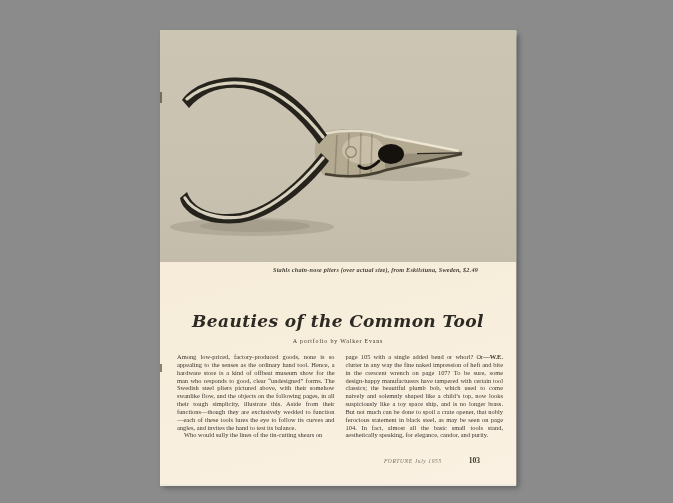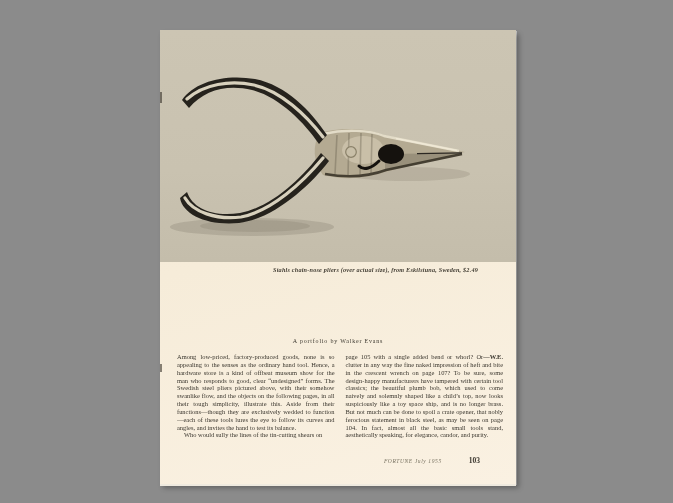--- a/index.html
+++ b/index.html
@@ -92,20 +92,21 @@
       <path d="M20,168 C23,185 48,196 79,193 C113,189 149,157 169,131 L161,123 C142,148 112,177 80,183 C53,187 33,179 27,162 Z" fill="#26231d"></path>
       <path d="M25,168 C33,182 56,190 81,187 C112,181 143,152 163,128" stroke="#d8d1bd" stroke-width="3.2" fill="none" stroke-linecap="round"></path>
     </svg>
   </div>
 
   <div class="edge-mark m1"></div>
   <div class="edge-mark m2"></div>
 
   <div class="caption">Stahls chain-nose pliers (over actual size), from Eskilstuna, Sweden, $2.49</div>
 
+  <h1 class="title">Beauties of the Common Tool</h1>
   <div class="byline">A portfolio by Walker Evans</div>
 
   <div class="columns">
     <div class="col">
       <p>Among low-priced, factory-produced goods, none is so appealing to the senses as the ordinary hand tool. Hence, a hardware store is a kind of offbeat museum show for the man who responds to good, clear “undesigned” forms. The Swedish steel pliers pictured above, with their somehow swanlike flow, and the objects on the following pages, in all their tough simplicity, illustrate this. Aside from their functions—though they are exclusively wedded to function—each of these tools lures the eye to follow its curves and angles, and invites the hand to test its balance.</p>
       <p class="indent">Who would sully the lines of the tin-cutting shears on</p>
     </div>
     <div class="col">
       <p><span class="signoff">—W.E.</span><span>page 105 with a single added bend or whorl? Or clutter in any way the fine naked impression of heft and bite in the crescent wrench on page 107? To be sure, some design-happy manufacturers have tampered with certain tool classics; the beautiful plumb bob, which used to come naively and solemnly shaped like a child’s top, now looks suspiciously like a toy space ship, and is no longer brass. But not much can be done to spoil a crate opener, that nobly ferocious statement in black steel, as may be seen on page 104. In fact, almost all the basic small tools stand, aesthetically speaking, for elegance, candor, and purity.</span></p>
     </div>

